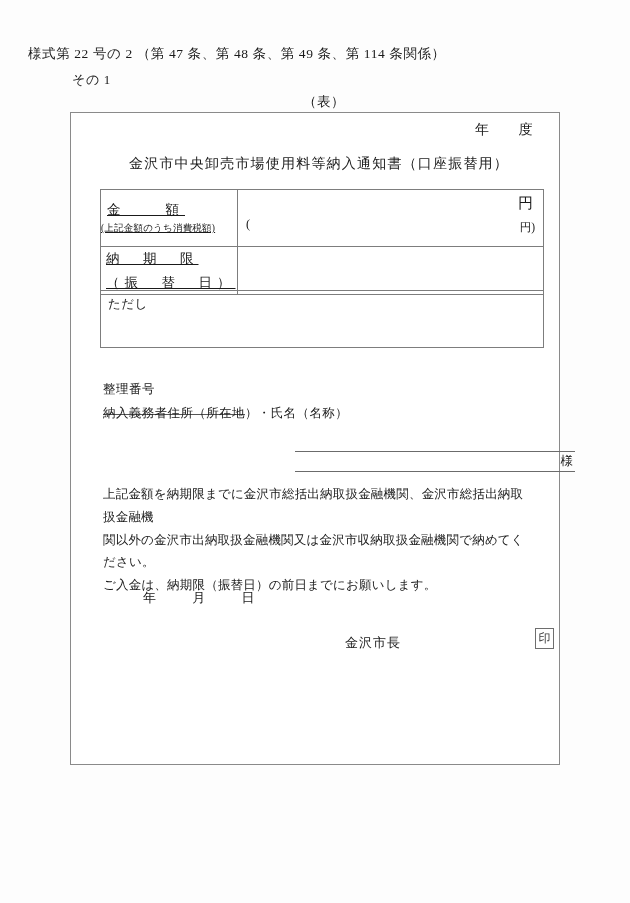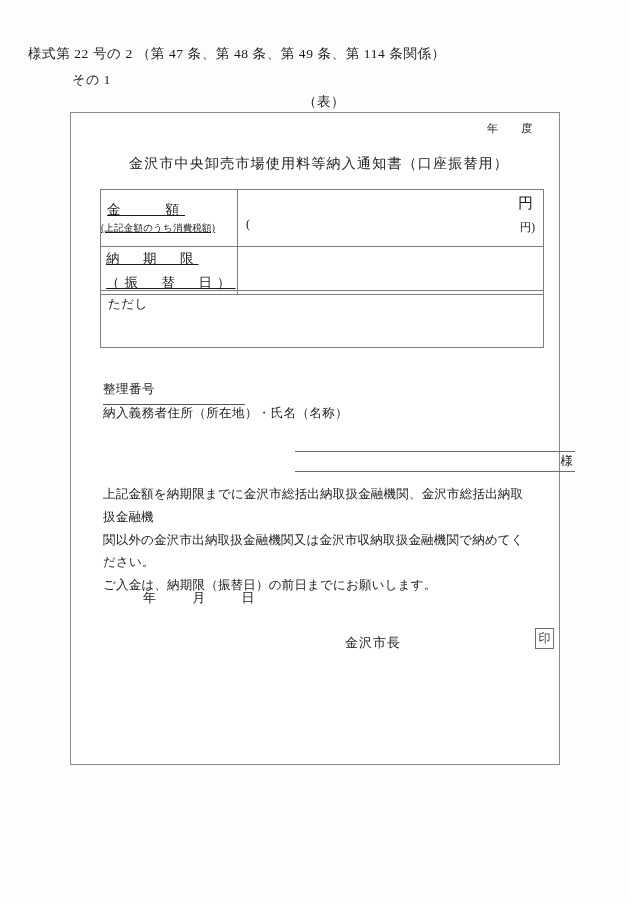--- a/index.html
+++ b/index.html
@@ -56,21 +56,21 @@
     height: 653px;
     border: 1px solid #8a8a8a;
     box-sizing: border-box;
     background: #ffffff;
   }
 
   .fiscal-year {
     position: absolute;
     right: 26px;
     top: 8px;
-    font-size: 11px;
+    font-size: 14px;
     letter-spacing: 0.5px;
   }
 
   .doc-title {
     position: absolute;
     left: 8px;
     right: 0;
     top: 42px;
     text-align: center;
     font-size: 14px;
@@ -160,21 +160,21 @@
   
   .seiri-row {
     position: absolute;
     left: 32px;
     top: 268px;
     font-size: 12.5px;
     letter-spacing: 0.5px;
   }
   .seiri-label {
     border-bottom: 1px solid #555;
-    padding-bottom: 8px;
+    padding-bottom: 18px;
     padding-right: 90px;
   }
   .payer-label {
     position: absolute;
     left: 32px;
     top: 292px;
     font-size: 12.5px;
     letter-spacing: 0.4px;
   }
 

